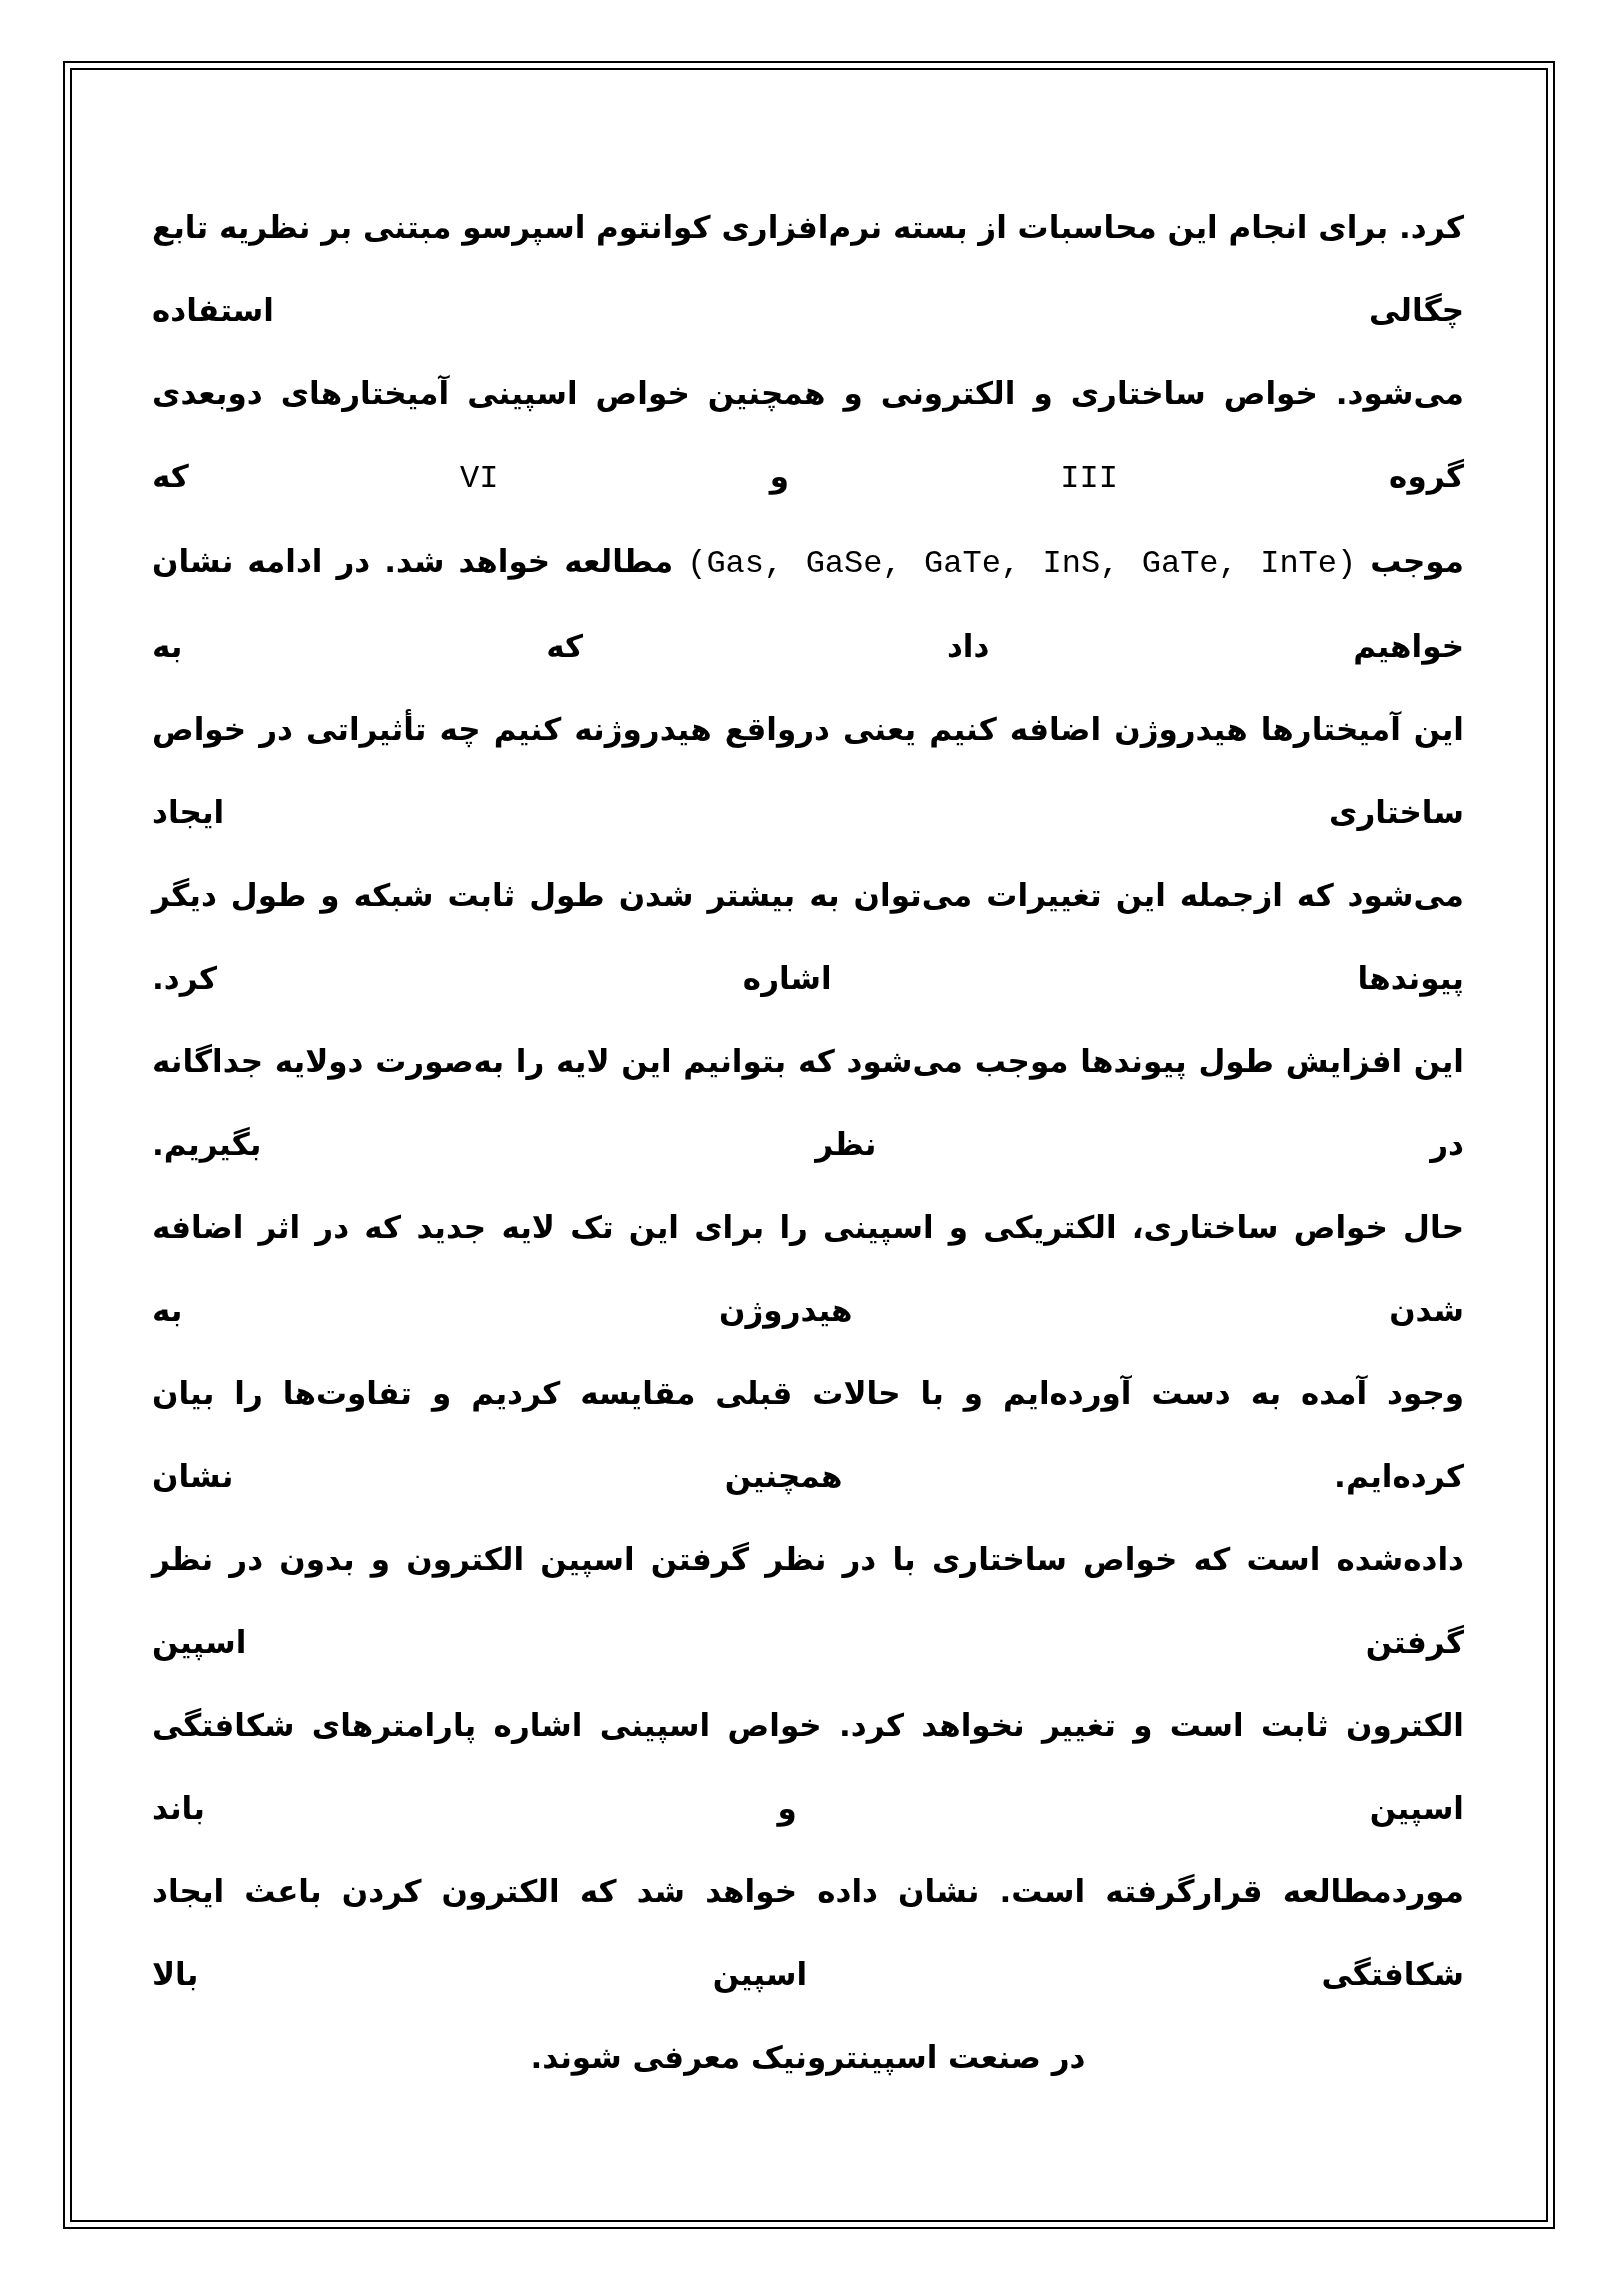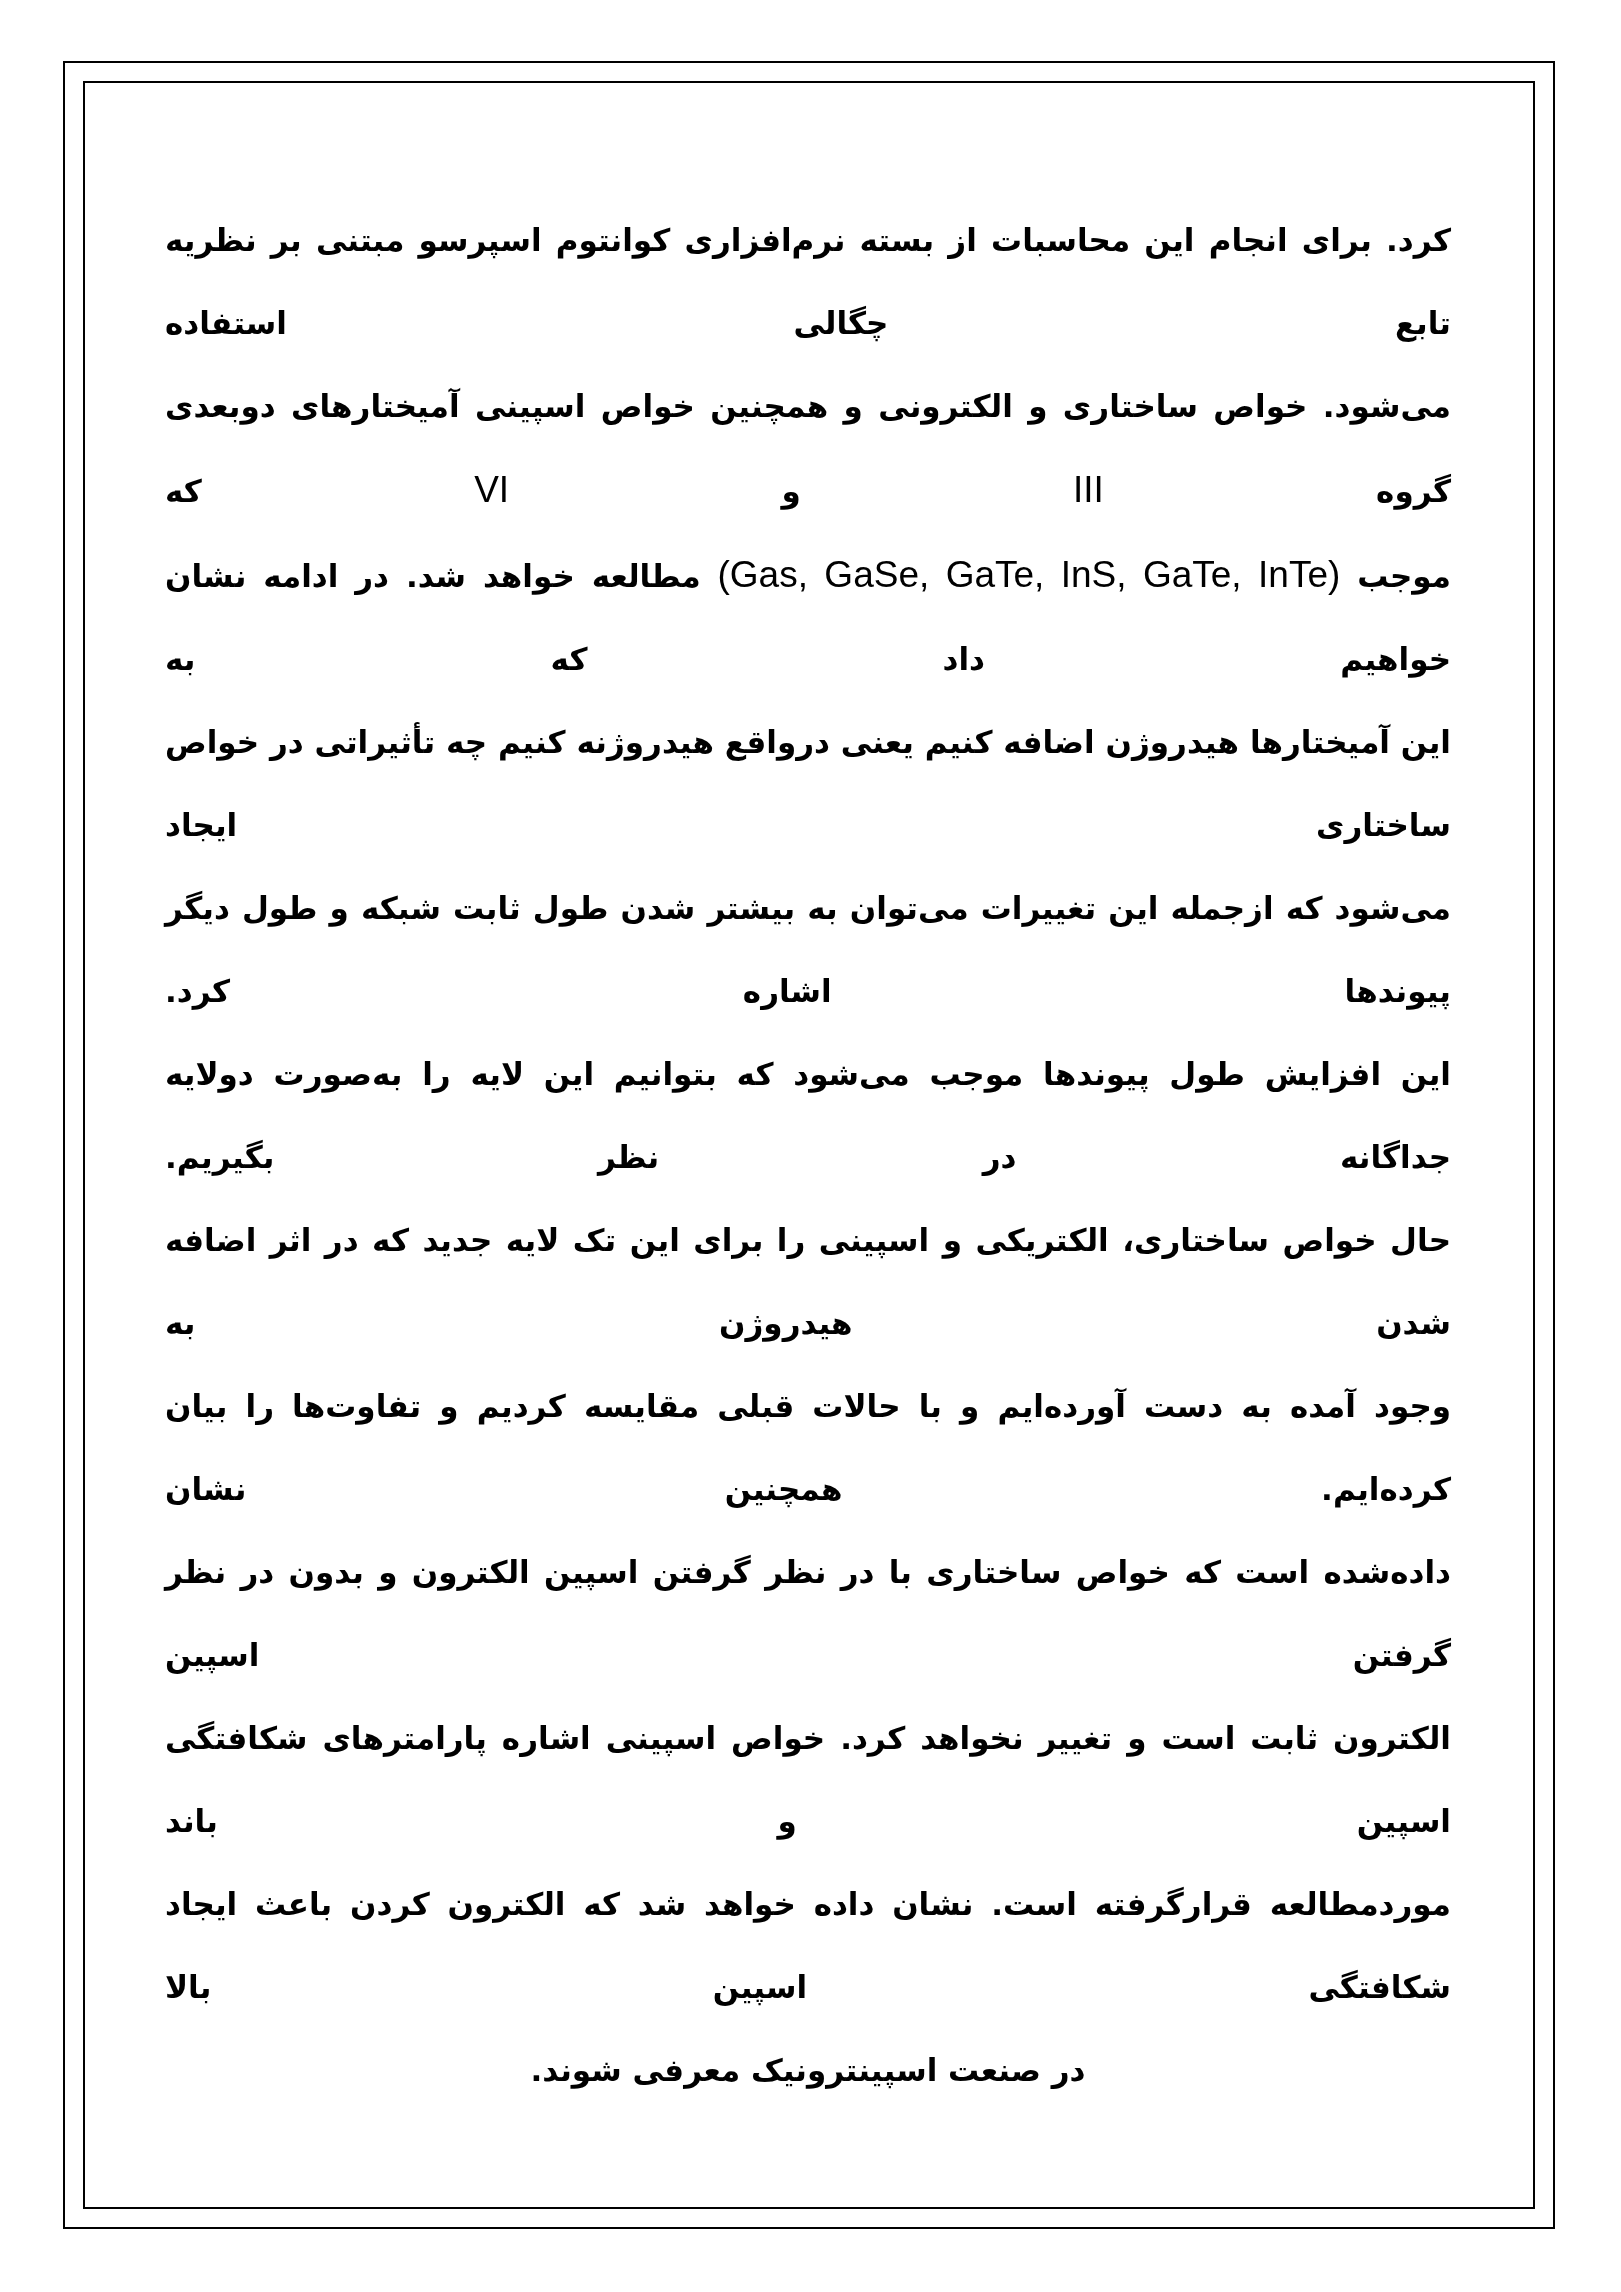--- a/index.html
+++ b/index.html
@@ -14,21 +14,21 @@
     overflow: hidden;
   }
   .frame-outer {
     position: absolute;
     left: 63px;
     top: 61px;
     width: 1492px;
     height: 2168px;
     border: 2px solid var(--border-color, #000);
     box-sizing: border-box;
-    padding: 18px;
+    padding: 5px;
     background: var(--page-bg, #ffffff);
   }
   .frame-inner {
     width: 100%;
     height: 100%;
     border: 2px solid var(--border-color, #000);
     box-sizing: border-box;
   }
   .content {
     box-sizing: border-box;
@@ -45,23 +45,23 @@
     font-size: 31px;
     line-height: 83px;
     color: var(--text-color, #000);
     text-align: center;
   }
   .line.just {
     text-align: justify;
     text-align-last: justify;
   }
   .latin {
-    font-family: Liberation Sans, sans-serif;
+    font-family: Liberation Mono, monospace;
     font-weight: normal;
-    font-size: 37px;
+    font-size: 32px;
     unicode-bidi: isolate;
     direction: ltr;
   }
 </style>
 </head>
 <body>
 
 <div class="frame-outer">
   <div class="frame-inner">
     <div class="content">

